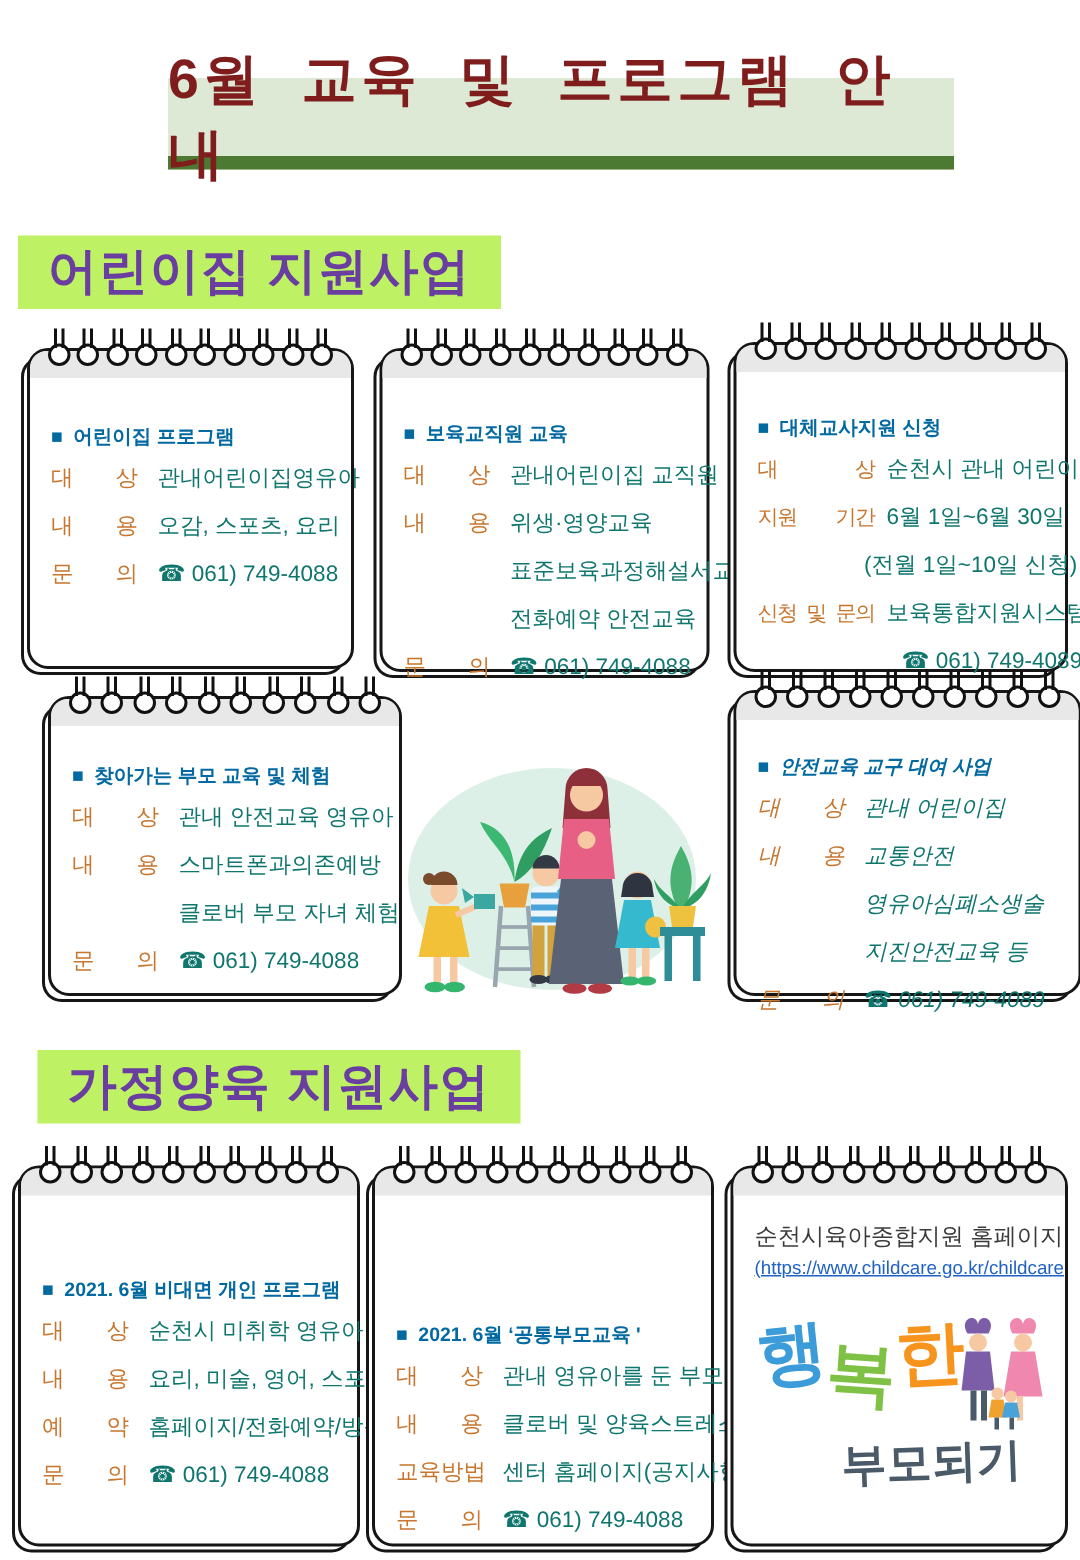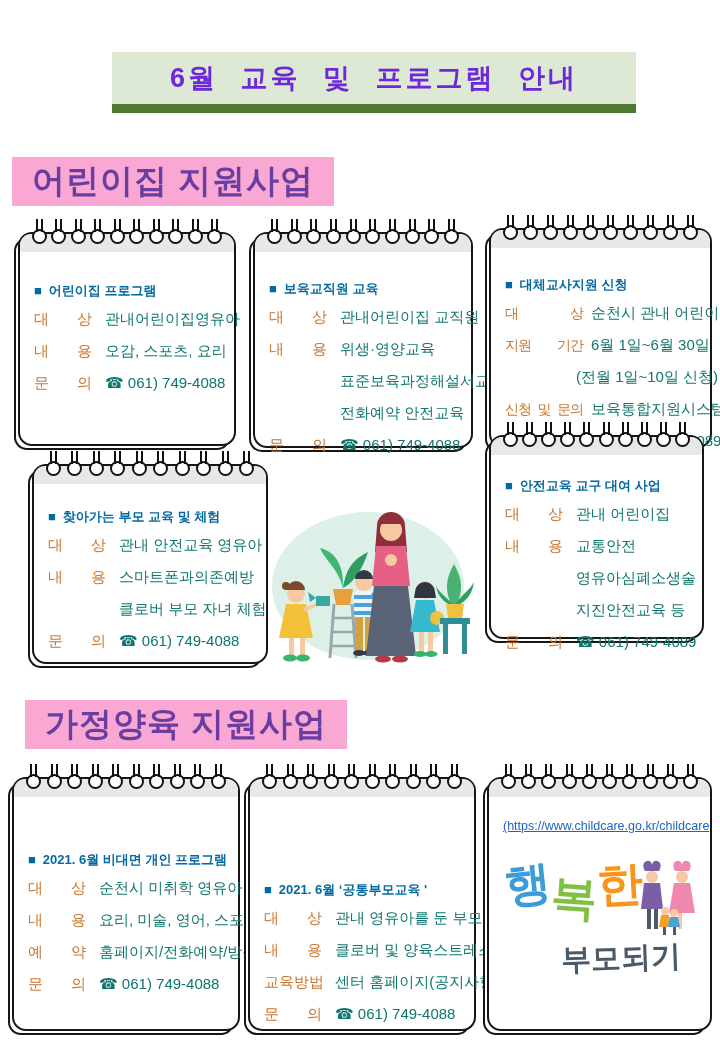--- a/index.html
+++ b/index.html
@@ -8,25 +8,25 @@
     font-family:"Liberation Sans","DejaVu Sans",sans-serif;color:#333;
     overflow:hidden;
   }
   
   .banner{
     position:absolute;left:112px;top:52px;width:524px;height:52px;
     background:#dde9d4;border-bottom:9px solid #4d7a33;
     display:flex;align-items:center;justify-content:center;
   }
   .banner .t{
-    color:#6d28d9;font-size:27px;font-weight:bold;letter-spacing:3px;word-spacing:12px;
+    color:#7f1d1d;font-size:37px;font-weight:bold;letter-spacing:3px;word-spacing:12px;
   }
   
   .sec-hdr{
-    position:absolute;height:49px;width:322px;background:#f9a8d4;
+    position:absolute;height:49px;width:322px;background:#bef264;
     display:flex;align-items:center;justify-content:center;
     color:#6a3ea1;font-size:33px;font-weight:bold;letter-spacing:1px;
   }
   #sec1{left:12px;top:157px;}
   #sec2{left:25px;top:700px;}
   
   .notepad{position:absolute;}
   .pad-body{
     position:relative;margin-top:14px;background:#fff;
     border:2px solid #161616;border-radius:14px;
@@ -55,21 +55,21 @@
   }
   .lbl.wide{width:78px;font-size:14px;margin-right:8px;letter-spacing:-1px;}
   .val{color:#0f766e;}
   .cont{margin-left:71px;}
   .cont2{margin-left:96px;}
   
   #card1{left:18px;top:218px;width:218px;} #card1 .pad-body{height:210px;} #card1 .pad-content{padding-top:32px;}
   #card2{left:253px;top:218px;width:220px;} #card2 .pad-body{height:212px;} #card2 .pad-content{padding-top:30px;}
   #card3{left:489px;top:214px;width:223px;} #card3 .pad-body{height:216px;} #card3 .pad-content{padding-top:30px;}
   #card4{left:32px;top:450px;width:236px;border-radius:14px;} #card4 .pad-body{height:196px;} #card4 .pad-content{padding-top:26px;}
-  #card5{left:489px;top:421px;width:215px;} #card5 .pad-body{height:200px;} #card5 .pad-content{padding-top:24px;}
+  #card5{left:489px;top:446px;width:232px;font-style:italic;} #card5 .pad-body{height:200px;} #card5 .pad-content{padding-top:24px;}
   #card6{left:12px;top:763px;width:228px;} #card6 .pad-body{height:250px;} #card6 .pad-content{padding-top:56px;}
   #card7{left:248px;top:763px;width:228px;} #card7 .pad-body{height:250px;} #card7 .pad-content{padding-top:86px;}
   #card8{left:487px;top:763px;width:225px;} #card8 .pad-body{height:250px;} #card8 .pad-content{padding-top:20px;}
   
   .home-line{font-size:15.5px;color:#3a3a3a;margin-bottom:4px;white-space:nowrap;}
   .home-link{font-size:12.5px;color:#1f62c4;text-decoration:underline;display:inline-block;margin-bottom:10px;}
   .logo-wrap{position:relative;height:150px;margin-top:14px;}
   .logo-chars{position:absolute;left:2px;top:4px;font-weight:bold;font-size:46px;line-height:1;}
   .lc{display:inline-block;}
   .lc.c0{color:#3b9cd9;transform:rotate(-6deg);}
@@ -439,20 +439,21 @@
       <span class="ring"></span>
       <span class="ring"></span>
       <span class="ring"></span>
       <span class="ring"></span>
       <span class="ring"></span>
       <span class="ring"></span>
     </div>
   <div class="pad-body">
     <div class="pad-head"></div>
     <div class="pad-content">
+      <div class="home-line">순천시육아종합지원 홈페이지</div>
       <a class="home-link" href="#">(https://www.childcare.go.kr/childcare</a>
       <div class="logo-wrap">
         <div class="logo-chars">
           <span class="lc c0">행</span><span class="lc c1">복</span><span class="lc c2">한</span>
         </div>
         <div class="logo-tail">부모되기</div>
         <svg class="family-svg" width="62" height="92" viewBox="0 0 62 92">
           <path d="M10 14 C4 4 16 0 17 8 C18 0 30 4 24 14 Z" fill="#7b5ea7"></path>
           <circle cx="17" cy="20" r="6" fill="#f6c9a3"></circle>
           <path d="M9 26 h16 l3 26 h-22 Z" fill="#7b5ea7"></path>

